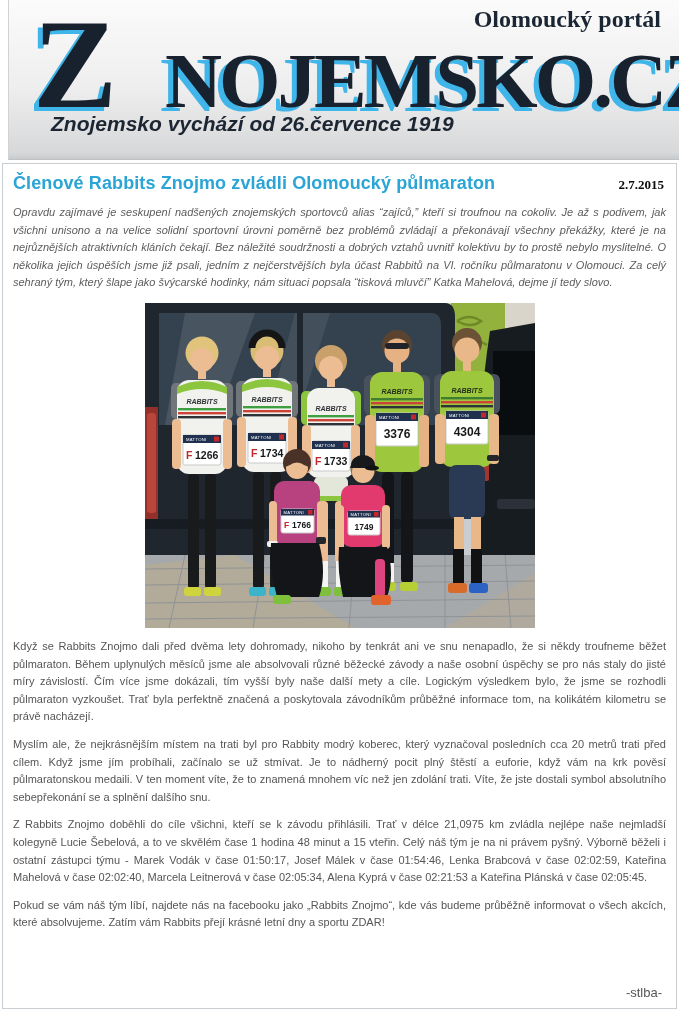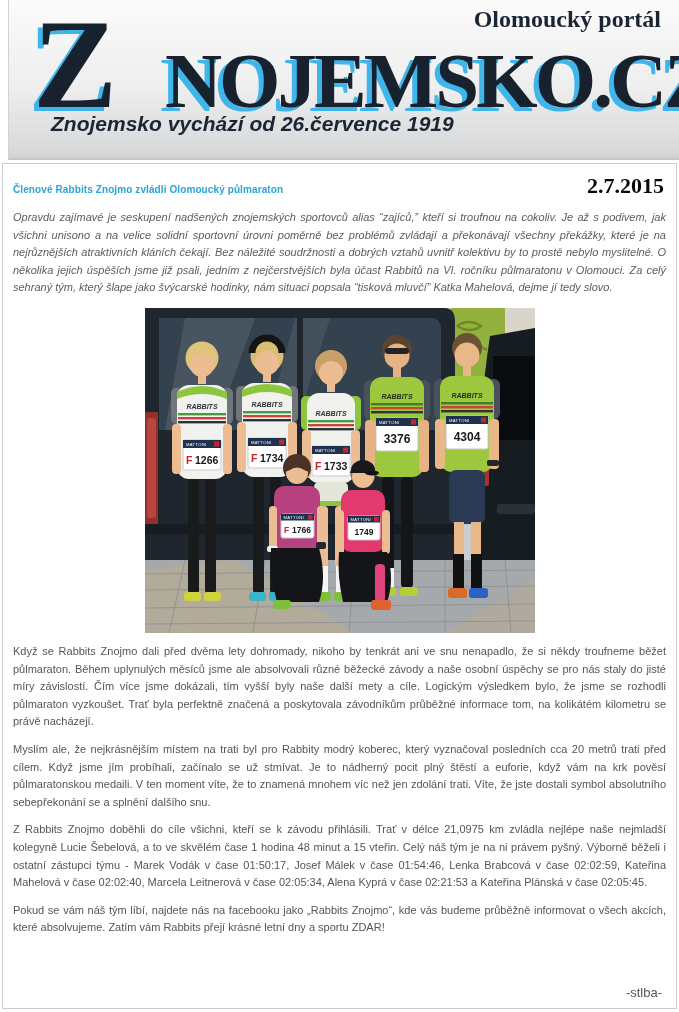--- a/index.html
+++ b/index.html
@@ -32,25 +32,25 @@
   
   .article-box{
     position:relative; margin:3px 2px 0 2px; height:846px;
     background:#fff; border:1px solid #c9ced3; overflow:hidden;
   }
   .title-row{
     display:flex; justify-content:space-between; align-items:baseline;
     padding:9px 12px 0 10px;
   }
   .article-title{
-    font-size:10px; font-weight:bold; color:#2aa5d6; letter-spacing:.1px;
+    font-size:18px; font-weight:bold; color:#2aa5d6; letter-spacing:.1px;
   }
   .article-date{
     font-family:"Liberation Serif", serif; font-weight:bold;
-    font-size:22px; color:#0b0b0b; flex:none; margin-left:14px;
+    font-size:13px; color:#0b0b0b; flex:none; margin-left:14px;
   }
   .body-text{
     margin:10px 10px 0 10px; font-size:11px; line-height:1.6;
     color:#555; text-align:justify;
   }
   .lead{ font-style:italic; color:#5c5c5c; }
   .photo-figure{ width:390px; margin:11px auto 0; }
   .photo-figure svg{ display:block; }
   .signature{
     position:absolute; right:14px; bottom:8px; font-size:13px; color:#555;margin-top:42px;

